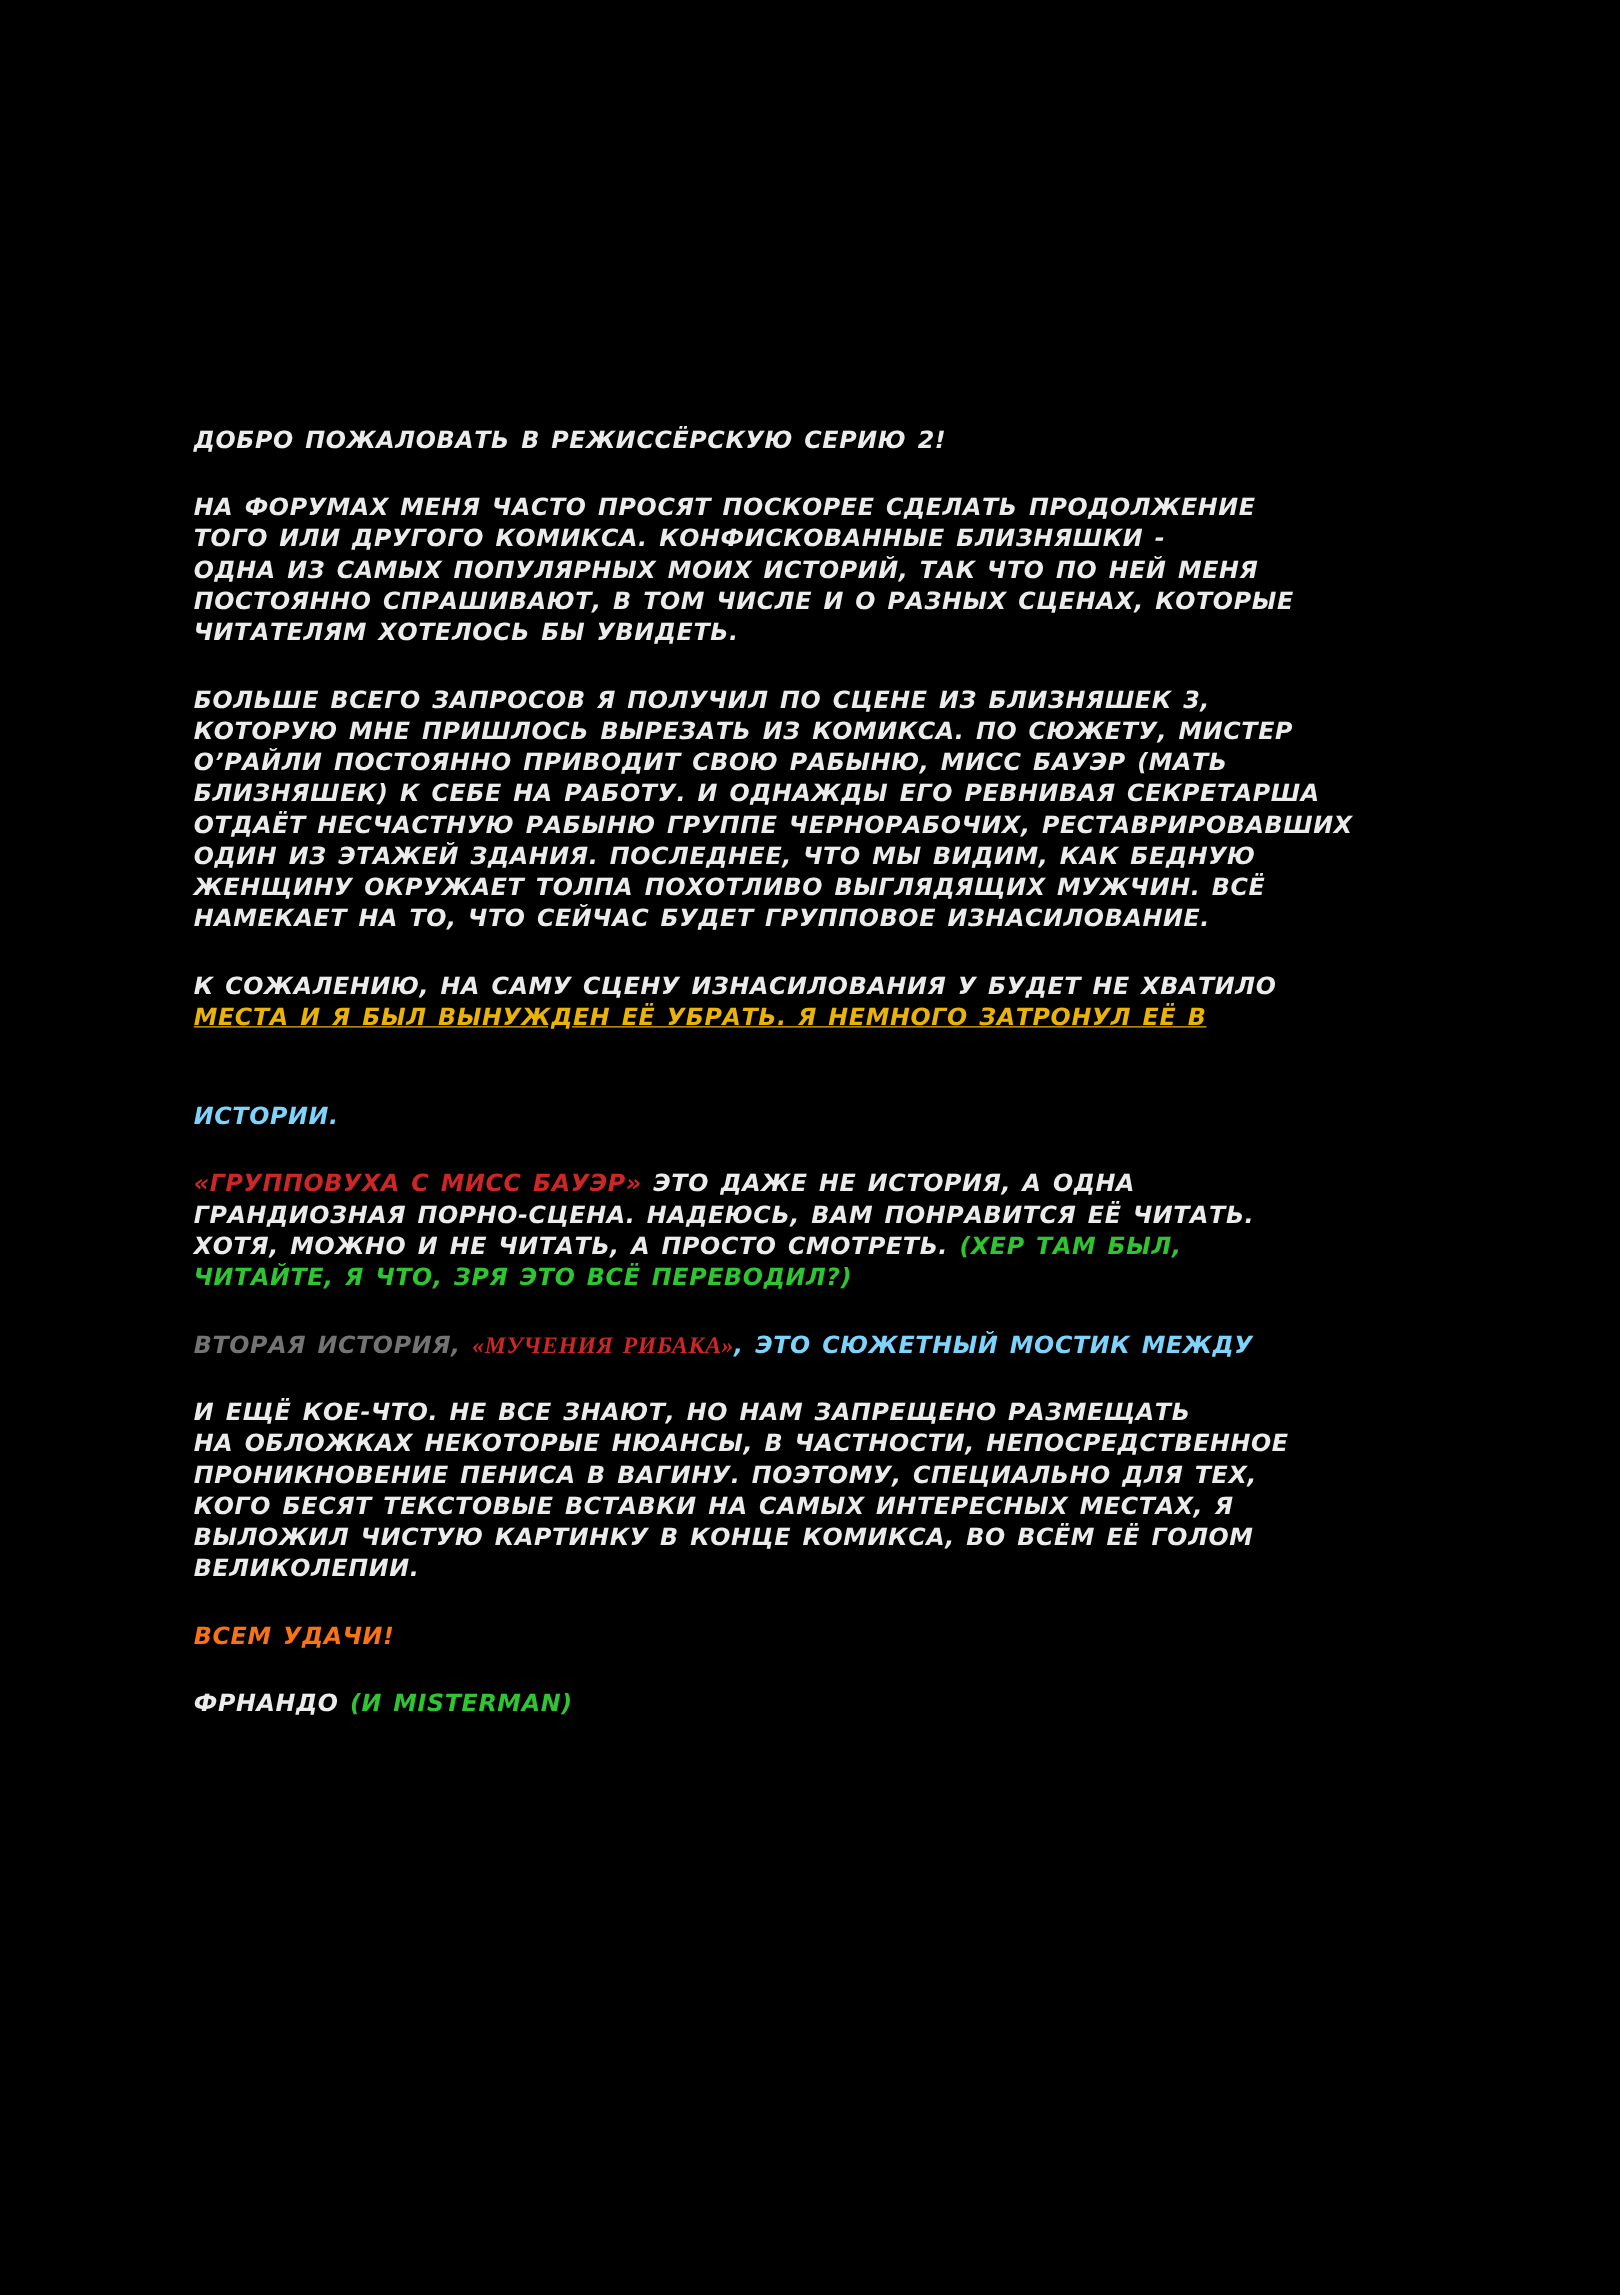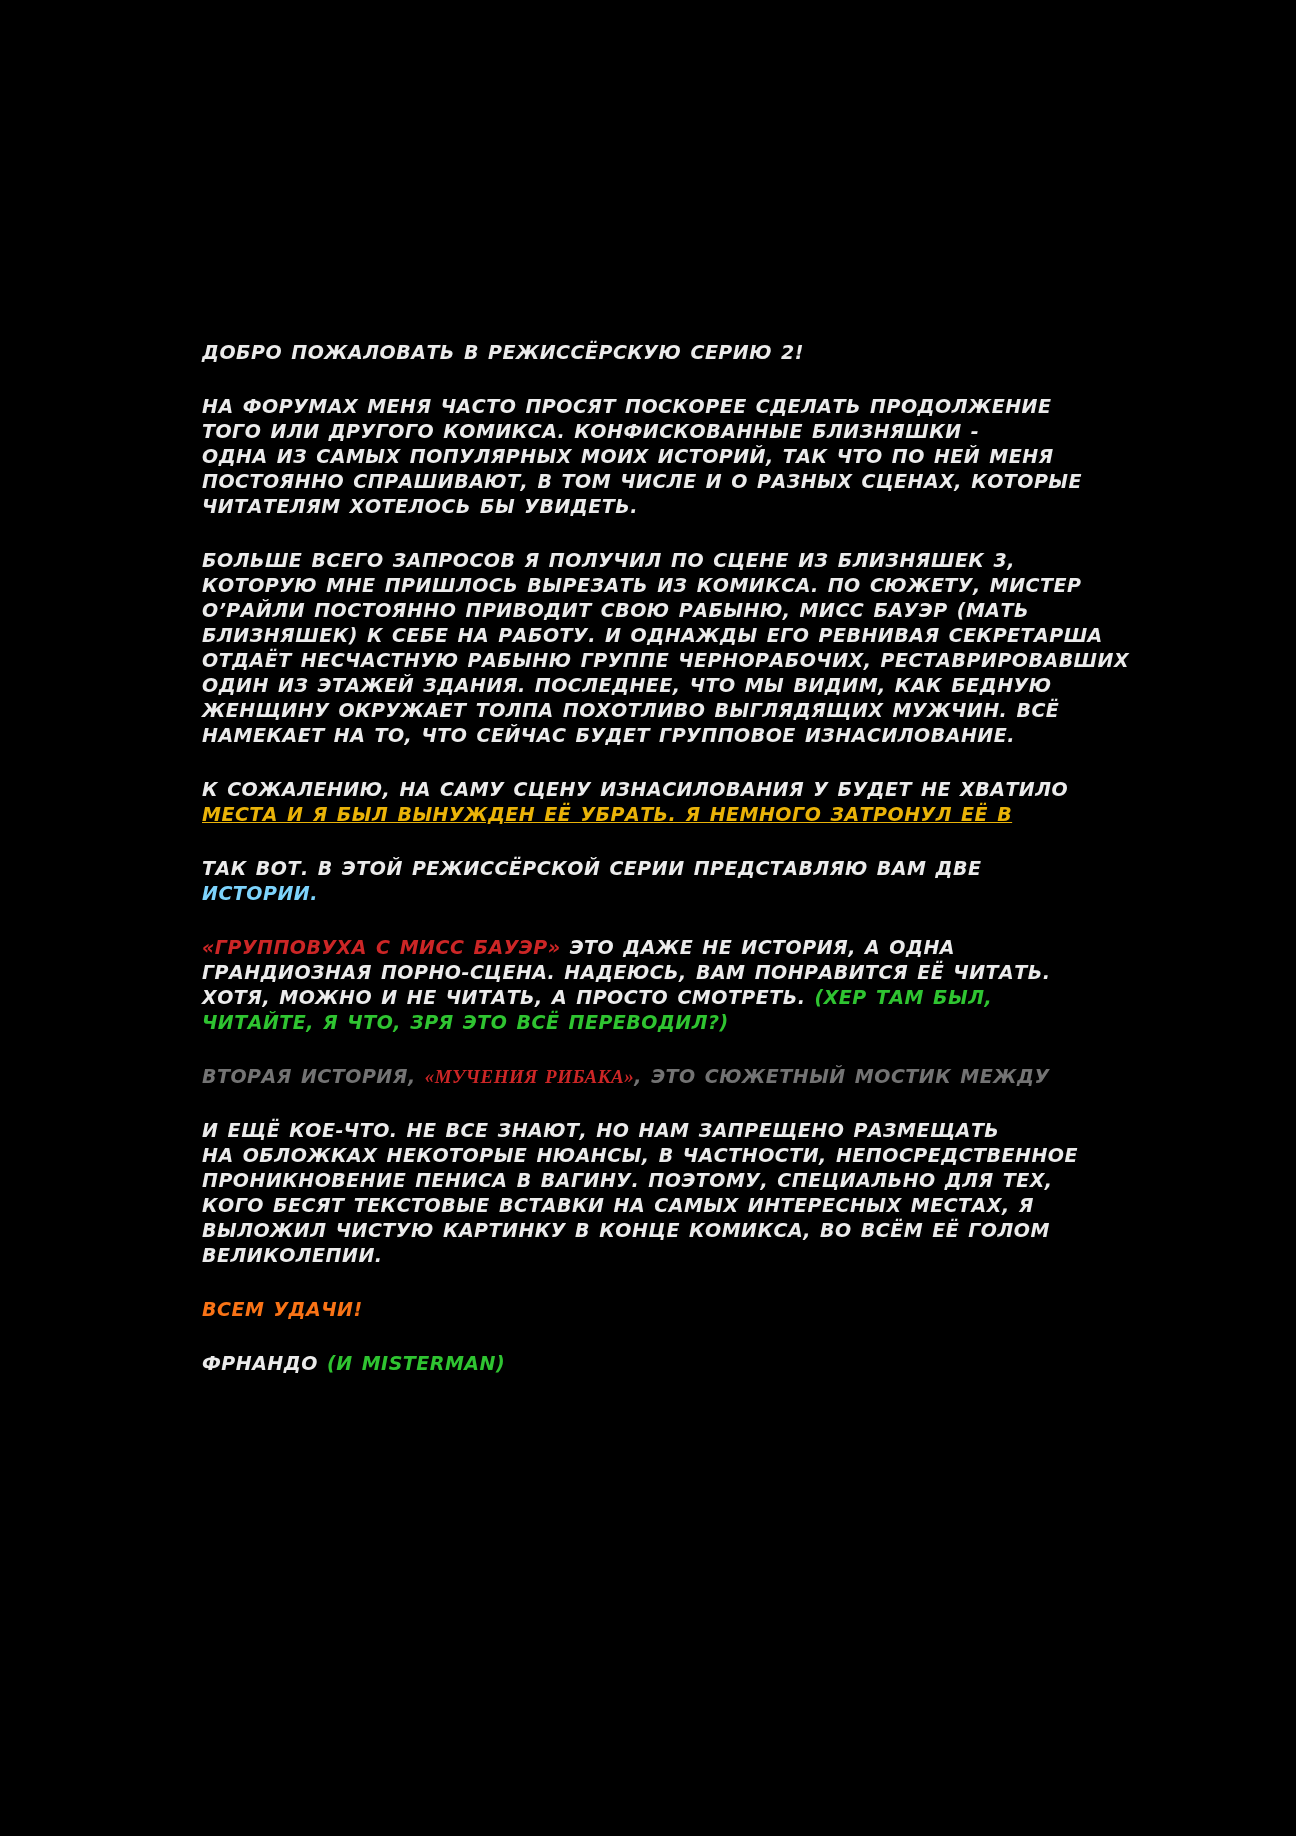--- a/index.html
+++ b/index.html
@@ -35,27 +35,27 @@
   }
   .para {
     margin: 0 0 29px 0;
   }
   .para span { display: inline; }
 </style>
 </head>
 <body>
 
 <div class="page" style="background: rgb(0, 0, 0);">
-  <div class="text-block" style="color: rgb(235, 235, 235); margin-left: 47px;">
+  <div class="text-block" style="color: rgb(235, 235, 235);">
     <h1 class="title">ДОБРО ПОЖАЛОВАТЬ В РЕЖИССЁРСКУЮ СЕРИЮ 2!</h1>
     <div id="paragraphs">
         <p class="para"><span style="color: rgb(235, 235, 235);">НА ФОРУМАХ МЕНЯ ЧАСТО ПРОСЯТ ПОСКОРЕЕ СДЕЛАТЬ ПРОДОЛЖЕНИЕ</span><br><span style="color: rgb(235, 235, 235);">ТОГО ИЛИ ДРУГОГО КОМИКСА. КОНФИСКОВАННЫЕ БЛИЗНЯШКИ -</span><br><span style="color: rgb(235, 235, 235);">ОДНА ИЗ САМЫХ ПОПУЛЯРНЫХ МОИХ ИСТОРИЙ, ТАК ЧТО ПО НЕЙ МЕНЯ</span><br><span style="color: rgb(235, 235, 235);">ПОСТОЯННО СПРАШИВАЮТ, В ТОМ ЧИСЛЕ И О РАЗНЫХ СЦЕНАХ, КОТОРЫЕ</span><br><span style="color: rgb(235, 235, 235);">ЧИТАТЕЛЯМ ХОТЕЛОСЬ БЫ УВИДЕТЬ.</span></p>
         <p class="para"><span style="color: rgb(235, 235, 235);">БОЛЬШЕ ВСЕГО ЗАПРОСОВ Я ПОЛУЧИЛ ПО СЦЕНЕ ИЗ БЛИЗНЯШЕК 3,</span><br><span style="color: rgb(235, 235, 235);">КОТОРУЮ МНЕ ПРИШЛОСЬ ВЫРЕЗАТЬ ИЗ КОМИКСА. ПО СЮЖЕТУ, МИСТЕР</span><br><span style="color: rgb(235, 235, 235);">О’РАЙЛИ ПОСТОЯННО ПРИВОДИТ СВОЮ РАБЫНЮ, МИСС БАУЭР (МАТЬ</span><br><span style="color: rgb(235, 235, 235);">БЛИЗНЯШЕК) К СЕБЕ НА РАБОТУ. И ОДНАЖДЫ ЕГО РЕВНИВАЯ СЕКРЕТАРША</span><br><span style="color: rgb(235, 235, 235);">ОТДАЁТ НЕСЧАСТНУЮ РАБЫНЮ ГРУППЕ ЧЕРНОРАБОЧИХ, РЕСТАВРИРОВАВШИХ</span><br><span style="color: rgb(235, 235, 235);">ОДИН ИЗ ЭТАЖЕЙ ЗДАНИЯ. ПОСЛЕДНЕЕ, ЧТО МЫ ВИДИМ, КАК БЕДНУЮ</span><br><span style="color: rgb(235, 235, 235);">ЖЕНЩИНУ ОКРУЖАЕТ ТОЛПА ПОХОТЛИВО ВЫГЛЯДЯЩИХ МУЖЧИН. ВСЁ</span><br><span style="color: rgb(235, 235, 235);">НАМЕКАЕТ НА ТО, ЧТО СЕЙЧАС БУДЕТ ГРУППОВОЕ ИЗНАСИЛОВАНИЕ.</span></p>
         <p class="para"><span style="color: rgb(235, 235, 235);">К СОЖАЛЕНИЮ, НА САМУ СЦЕНУ ИЗНАСИЛОВАНИЯ У БУДЕТ НЕ ХВАТИЛО</span><br><span style="color: #eab308; text-decoration: underline;">МЕСТА И Я БЫЛ ВЫНУЖДЕН ЕЁ УБРАТЬ. Я НЕМНОГО ЗАТРОНУЛ ЕЁ В</span><br></p>
-        <p class="para"><span style="color: rgb(235, 235, 235);">ТАК ВОТ. В ЭТОЙ РЕЖИССЁРСКОЙ СЕРИИ ПРЕДСТАВЛЯЮ ВАМ ДВЕ</span><br><span style="color: #7dd3fc;">ИСТОРИИ.</span></p>
+        <p class="para"><br><span style="color: #7dd3fc;">ИСТОРИИ.</span></p>
         <p class="para"><span style="color: rgb(204, 38, 38);">«ГРУППОВУХА С МИСС БАУЭР»</span><span style="color: rgb(235, 235, 235);"> ЭТО ДАЖЕ НЕ ИСТОРИЯ, А ОДНА</span><br><span style="color: rgb(235, 235, 235);">ГРАНДИОЗНАЯ ПОРНО-СЦЕНА. НАДЕЮСЬ, ВАМ ПОНРАВИТСЯ ЕЁ ЧИТАТЬ.</span><br><span style="color: rgb(235, 235, 235);">ХОТЯ, МОЖНО И НЕ ЧИТАТЬ, А ПРОСТО СМОТРЕТЬ. </span><span style="color: rgb(47, 196, 49);">(ХЕР ТАМ БЫЛ,</span><br><span style="color: rgb(47, 196, 49);">ЧИТАЙТЕ, Я ЧТО, ЗРЯ ЭТО ВСЁ ПЕРЕВОДИЛ?)</span></p>
-        <p class="para"><span style="color: #737373;">ВТОРАЯ ИСТОРИЯ, </span><span style="color: rgb(204, 38, 38); font-family: Liberation Serif, serif;">«МУЧЕНИЯ РИБАКА»</span><span style="color: #737373;">, ЭТО СЮЖЕТНЫЙ МОСТИК МЕЖДУ</span><br></p>
+        <p class="para"><span style="color: #737373;">ВТОРАЯ ИСТОРИЯ, </span><span style="color: rgb(204, 38, 38); font-family: Liberation Serif, serif;">«МУЧЕНИЯ РИБАКА»</span><span style="color: #7dd3fc;">, ЭТО СЮЖЕТНЫЙ МОСТИК МЕЖДУ</span><br></p>
         <p class="para"><span style="color: rgb(235, 235, 235);">И ЕЩЁ КОЕ-ЧТО. НЕ ВСЕ ЗНАЮТ, НО НАМ ЗАПРЕЩЕНО РАЗМЕЩАТЬ</span><br><span style="color: rgb(235, 235, 235);">НА ОБЛОЖКАХ НЕКОТОРЫЕ НЮАНСЫ, В ЧАСТНОСТИ, НЕПОСРЕДСТВЕННОЕ</span><br><span style="color: rgb(235, 235, 235);">ПРОНИКНОВЕНИЕ ПЕНИСА В ВАГИНУ. ПОЭТОМУ, СПЕЦИАЛЬНО ДЛЯ ТЕХ,</span><br><span style="color: rgb(235, 235, 235);">КОГО БЕСЯТ ТЕКСТОВЫЕ ВСТАВКИ НА САМЫХ ИНТЕРЕСНЫХ МЕСТАХ, Я</span><br><span style="color: rgb(235, 235, 235);">ВЫЛОЖИЛ ЧИСТУЮ КАРТИНКУ В КОНЦЕ КОМИКСА, ВО ВСЁМ ЕЁ ГОЛОМ</span><br><span style="color: rgb(235, 235, 235);">ВЕЛИКОЛЕПИИ.</span></p>
         <p class="para"><span style="color: #f97316;">ВСЕМ УДАЧИ!</span></p>
         <p class="para"><span style="color: rgb(235, 235, 235);">ФРНАНДО </span><span style="color: rgb(47, 196, 49);">(И MISTERMAN)</span></p>
       </div>
   </div>
 </div>
 
 </body></html>

